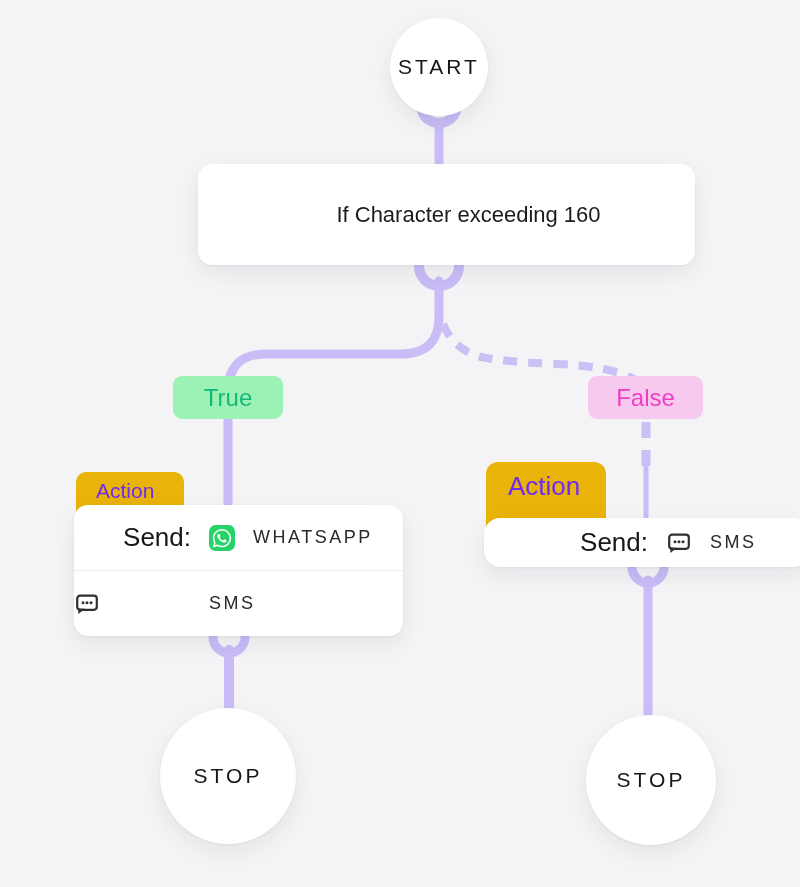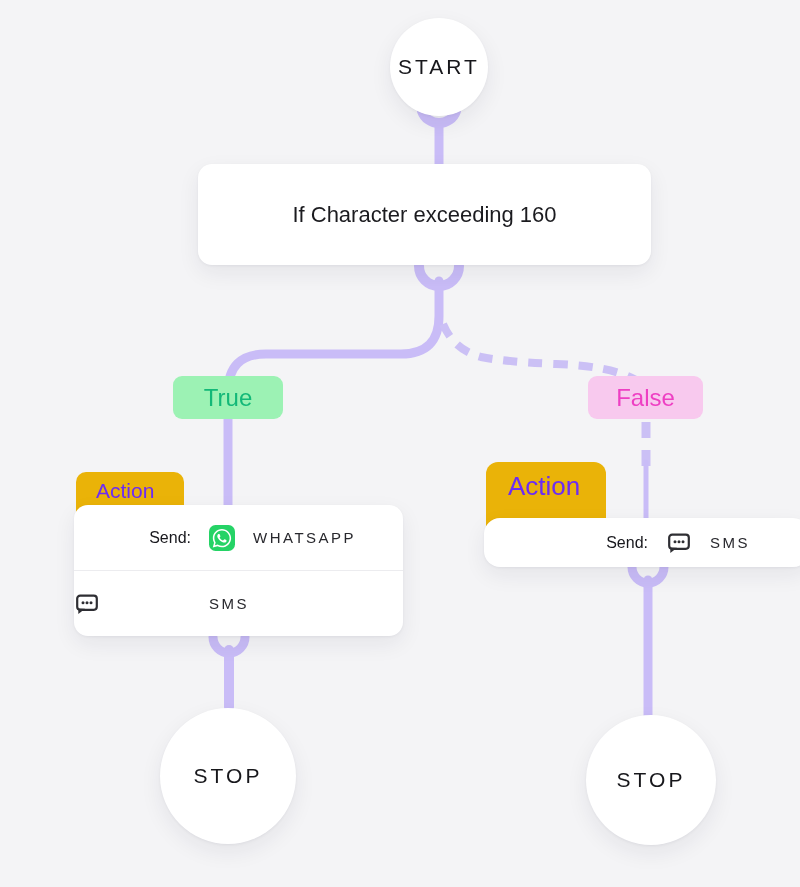--- a/index.html
+++ b/index.html
@@ -26,21 +26,21 @@
     border-radius:50%;
     display:flex;align-items:center;justify-content:center;
     font-size:21px;letter-spacing:3px;font-weight:500;color:#17171b;
   }
   .start-node{left:354px;top:18px;width:98px;height:98px;}
   .stop-node-left{left:124px;top:708px;width:136px;height:136px;}
   .stop-node-right{left:550px;top:715px;width:130px;height:130px;}
   .condition-node{
     left:162px;top:164px;width:453px;height:101px;border-radius:14px;
     display:flex;align-items:center;justify-content:center;
-    font-size:22px;color:#1b1b1f;
+    font-size:22px;color:#1b1b1f;padding-left:44px;
   }
   .branch-chip{
     position:absolute;z-index:2;border-radius:9px;
     display:flex;align-items:center;justify-content:center;
     font-size:24px;font-weight:500;
   }
   .chip-true{left:137px;top:376px;width:110px;height:43px;background:#9cf2b4;color:#13b878;}
   .chip-false{left:552px;top:376px;width:115px;height:43px;background:#f8c9ee;color:#ee3fc3;}
   .action-tab{
     position:absolute;z-index:1;
@@ -58,24 +58,24 @@
     display:grid;align-items:center;box-sizing:border-box;
   }
   .action-card-left .action-row{
     grid-template-columns:117px 26px auto;column-gap:18px;height:65px;
   }
   .action-card-left .action-row.first{border-bottom:1px solid #ececef;height:66px;}
   .action-card-right .action-row{
     grid-template-columns:164px 26px auto;column-gap:18px;height:49px;
   }
   .row-label{
-    text-align:right;font-size:16px;color:#17171c;padding-left:34px;
+    text-align:right;font-size:26px;color:#17171c;padding-left:34px;
   }
   .row-value{
-    font-size:15px;letter-spacing:2.5px;font-weight:500;color:#28282d;
+    font-size:18px;letter-spacing:2.5px;font-weight:500;color:#28282d;
   }
   .row-icon{width:26px;height:26px;display:flex;align-items:center;justify-content:center;}
   .row-icon svg{display:block;}
 </style>
 </head>
 <body>
 
 <div class="canvas">
 
   <svg class="connector-layer" width="800" height="887" viewBox="0 0 800 887">

